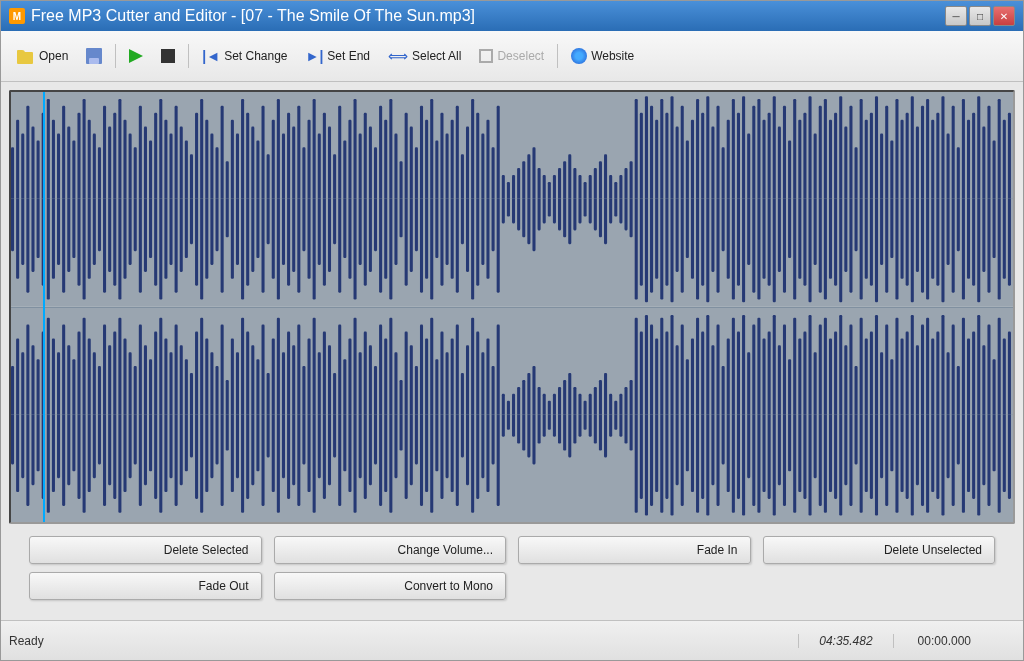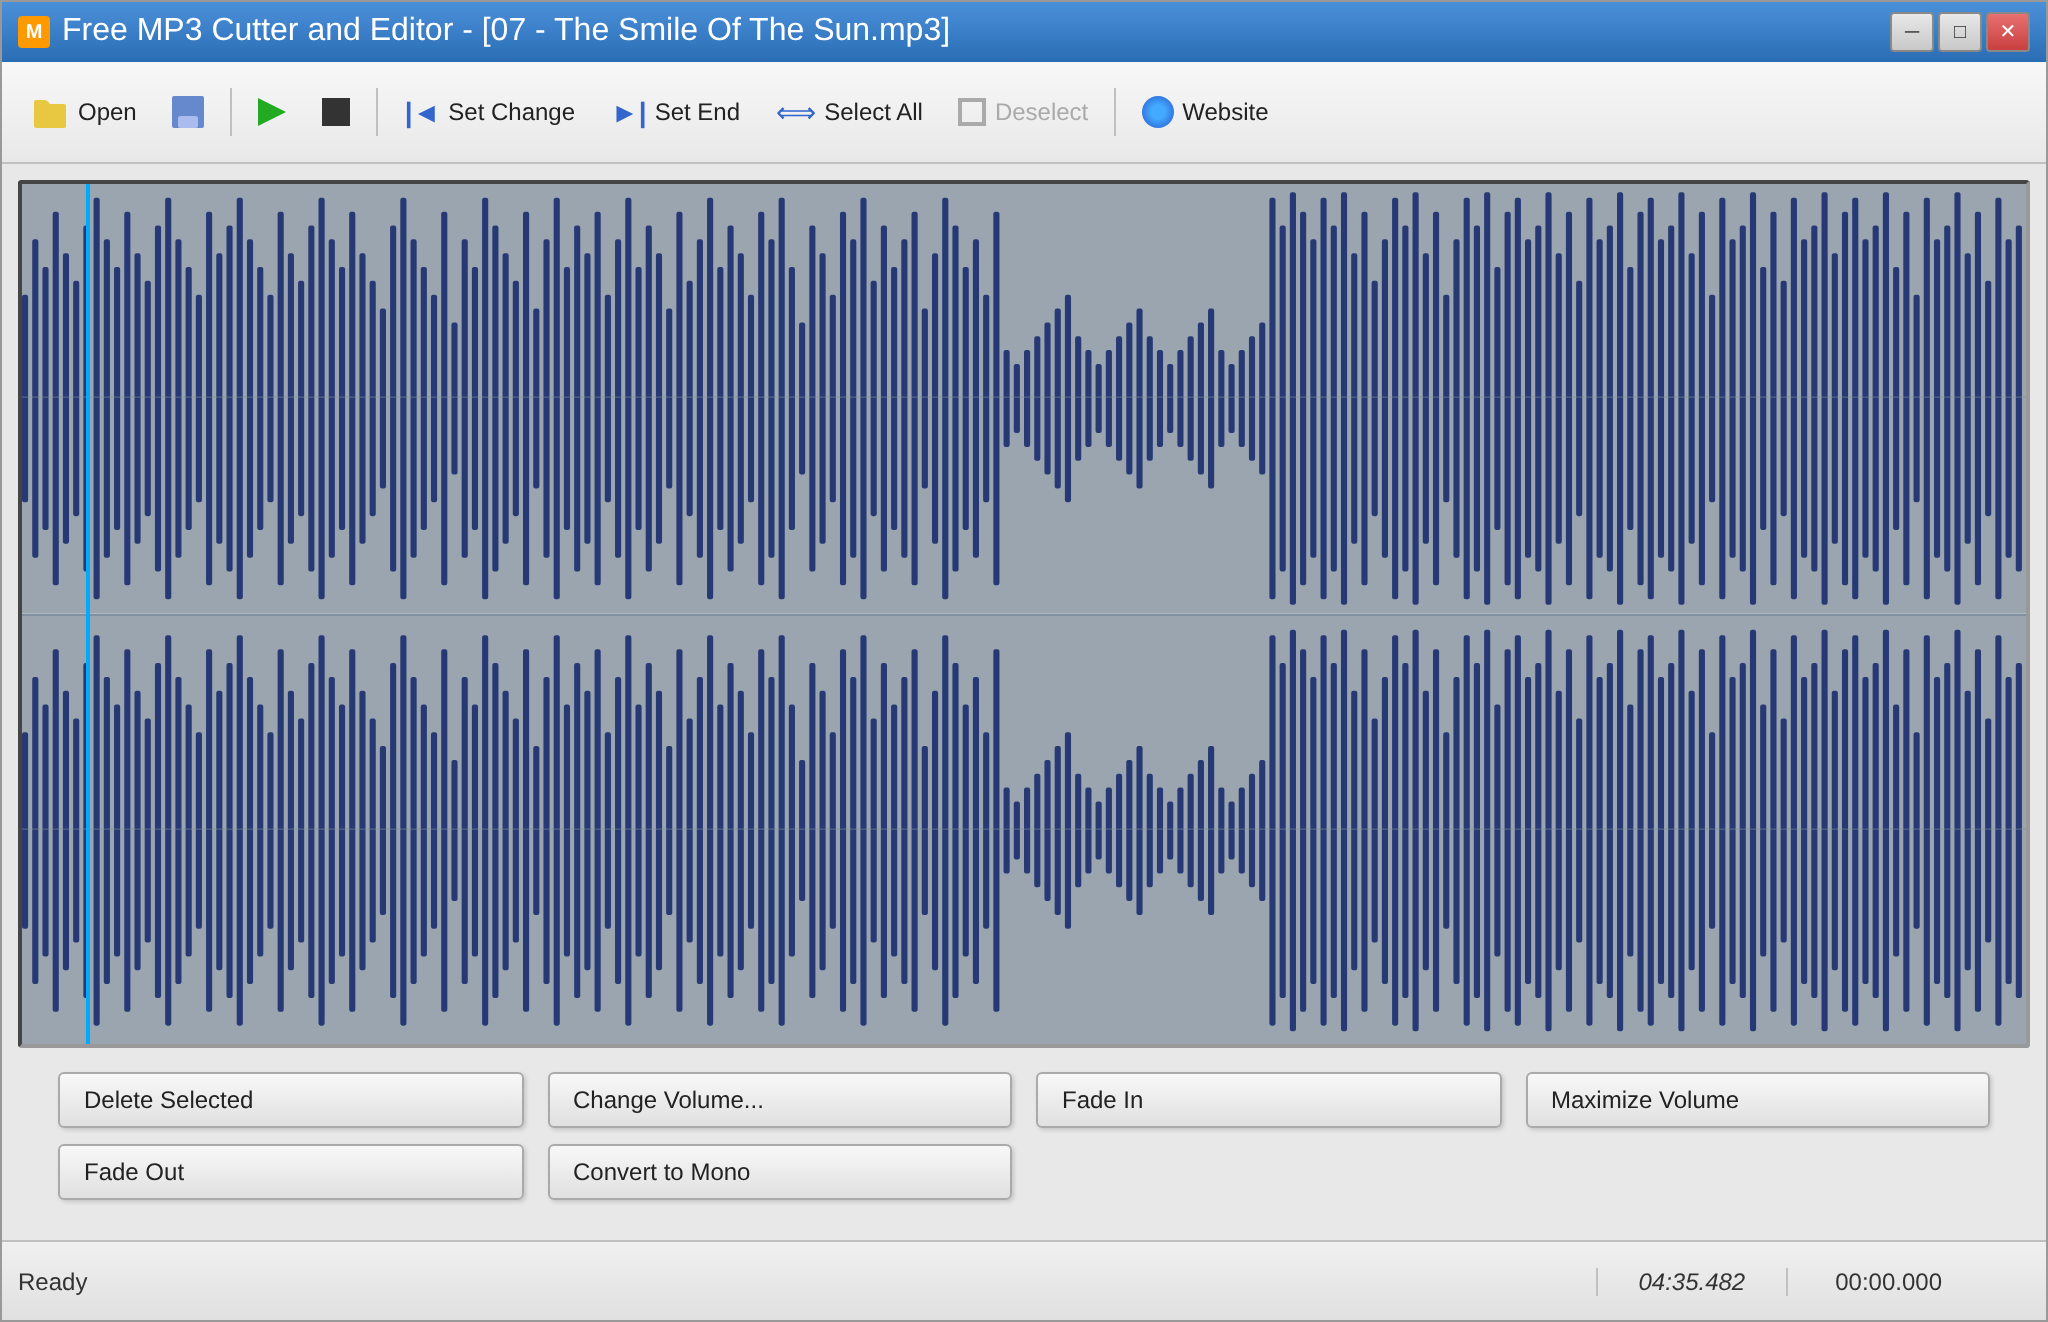--- a/index.html
+++ b/index.html
@@ -247,21 +247,21 @@
     }
 
     .action-btn {
       padding: 6px 12px;
       background: linear-gradient(to bottom, #f8f8f8, #e0e0e0);
       border: 1px solid #aaa;
       border-radius: 3px;
       cursor: pointer;
       font-size: 12px;
       color: #222;
-      text-align: left;
+      text-align: right;
       box-shadow: 1px 1px 2px rgba(0,0,0,0.15);
     }
     .action-btn.disabled {
       color: #999;
       background: linear-gradient(to bottom, #f0f0f0, #e0e0e0);
       cursor: default;
     }
 
     
     .statusbar {
@@ -770,21 +770,21 @@
           <line x1="0" y1="77" x2="980" y2="77" stroke="#8090a0" stroke-width="0.5" opacity="0.5"></line>
         </svg>
       </div>
     </div>
 
     <div class="buttons-area">
       <button class="action-btn">Delete Selected</button>
       <button class="action-btn">Change Volume...</button>
       <button class="action-btn">Fade In</button>
 
-      <button class="action-btn">Maximize Volume</button>
+      <button class="action-btn">Delete Unselected</button>
       <button class="action-btn">Fade Out</button>
       <button class="action-btn">Convert to Mono</button>
     </div>
 
   </div>
 
   <div class="statusbar">
     <span class="statusbar-status">Ready</span>
     <span class="statusbar-time">04:35.482</span>
     <span class="statusbar-pos">00:00.000</span>

